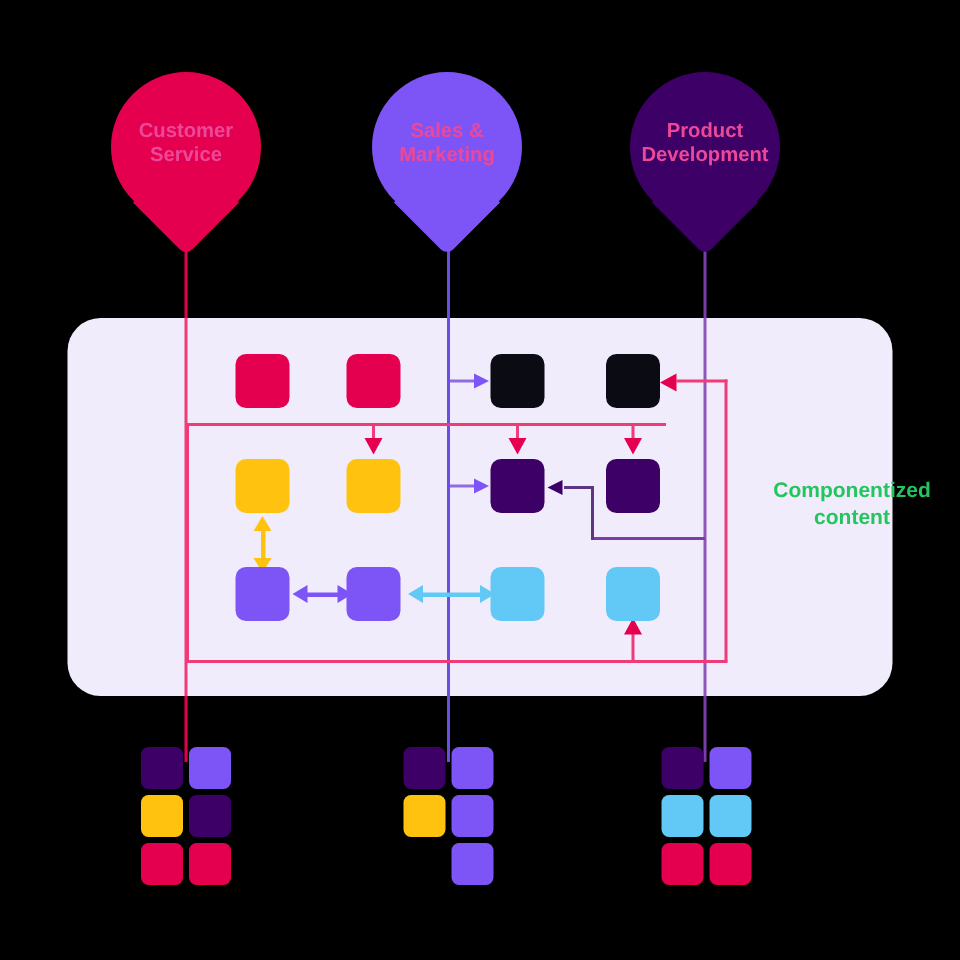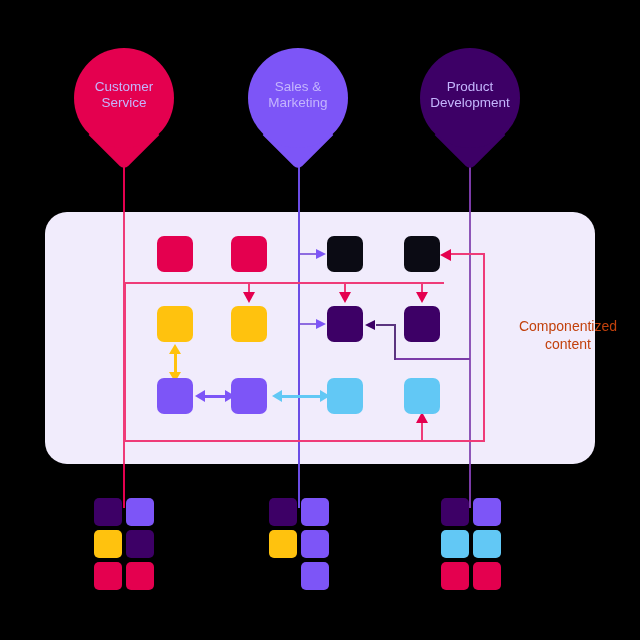--- a/index.html
+++ b/index.html
@@ -5,31 +5,31 @@
   html,body{margin:0;padding:0;background:#000;}
   body{width:640px;height:640px;overflow:hidden;font-family:"Liberation Sans",sans-serif;}
   #stage{position:relative;width:640px;height:640px;background:#000000;}
 
   
   .stem{position:absolute;width:2px;}
 
   
   .balloon{position:absolute;width:100px;height:100px;border-radius:50% 50% 50% 50%;
            display:flex;align-items:center;justify-content:center;text-align:center;}
-  .balloon .btxt{color:#c4b5fd;font-size:13.5px;font-weight:normal;line-height:1.22;
+  .balloon .btxt{color:#ec4899;font-size:13.5px;font-weight:bold;line-height:1.22;
                  position:relative;z-index:3;padding-bottom:6px;}
   .balloon .tip{position:absolute;left:50%;top:62px;width:50px;height:50px;
                 transform:translateX(-50%) rotate(45deg);border-bottom-right-radius:6px;z-index:1;}
   .balloon .disc{position:absolute;left:0;top:0;width:100px;height:100px;border-radius:50%;z-index:2;}
 
   
   #panel{position:absolute;left:45px;top:212px;width:550px;height:252px;
          background:#f1ecfc;border-radius:22px;}
-  #panel-label{position:absolute;width:140px;text-align:center;color:#c2410c;
-               font-size:14px;font-weight:normal;line-height:1.25;}
+  #panel-label{position:absolute;width:140px;text-align:center;color:#22c55e;
+               font-size:14px;font-weight:bold;line-height:1.25;}
 
   
   .sq{position:absolute;width:36px;height:36px;border-radius:7px;}
 
   
   .ln{position:absolute;}
   .ah{position:absolute;width:0;height:0;}
 
   
   .cluster{position:absolute;width:64px;}

